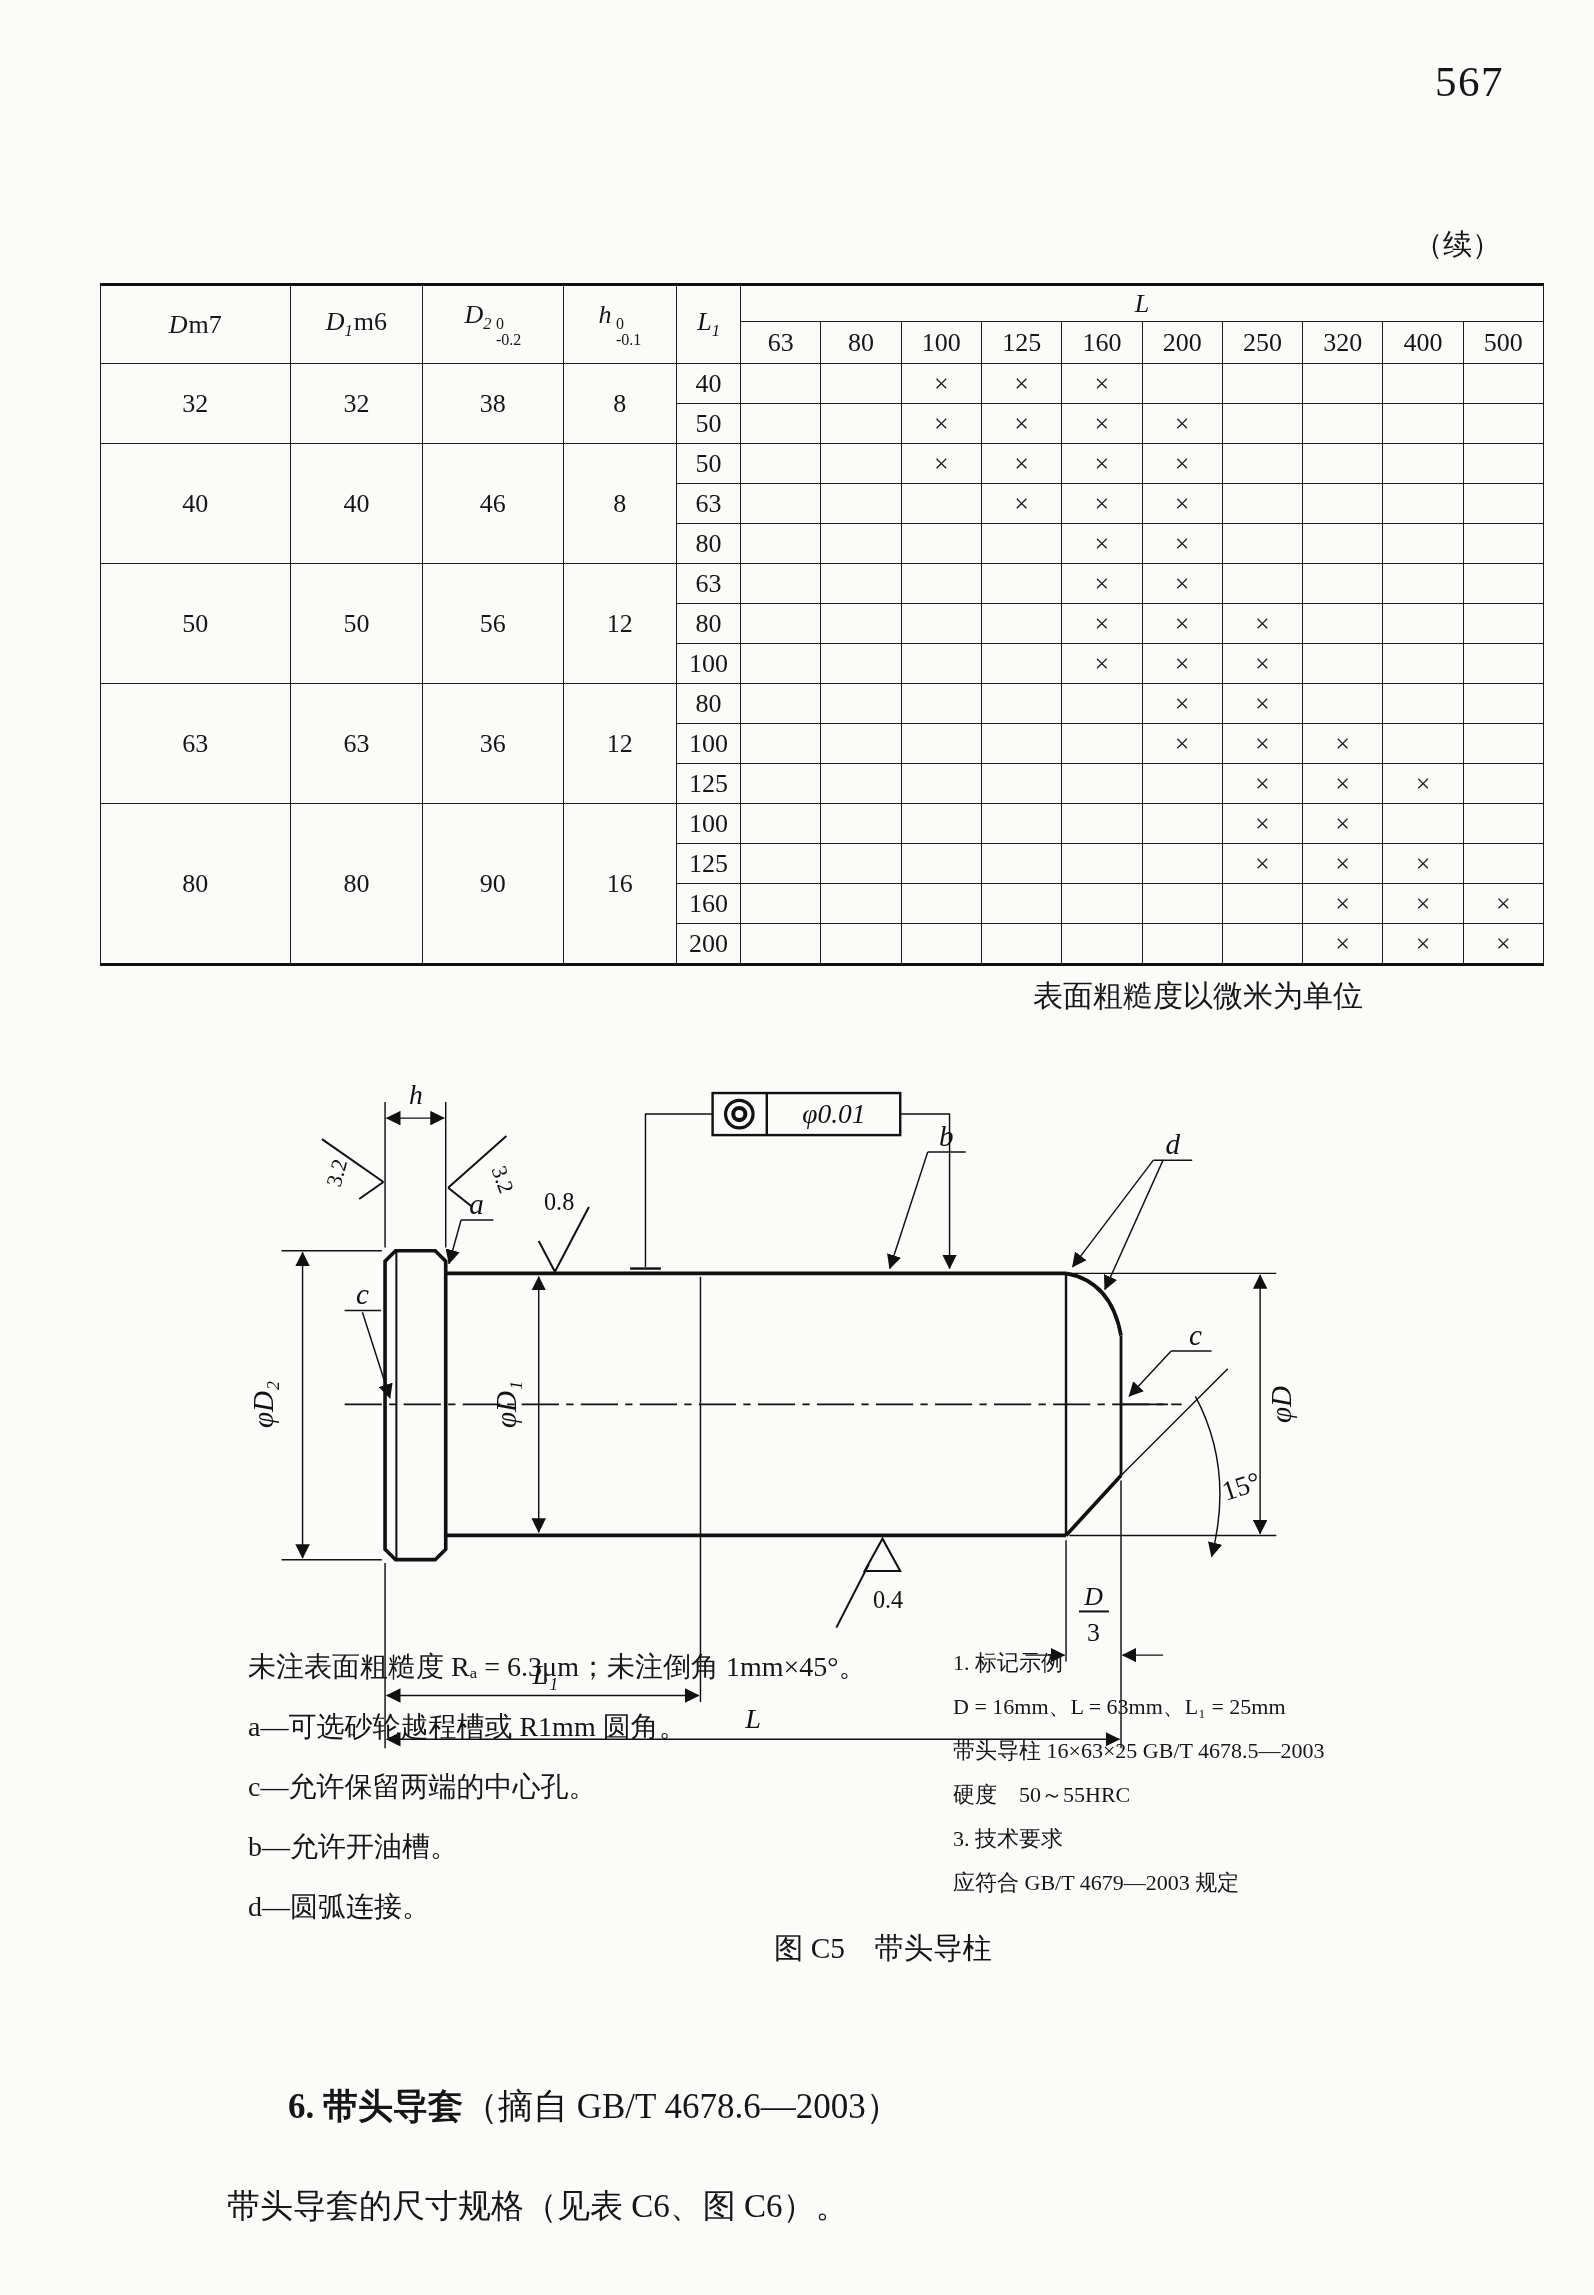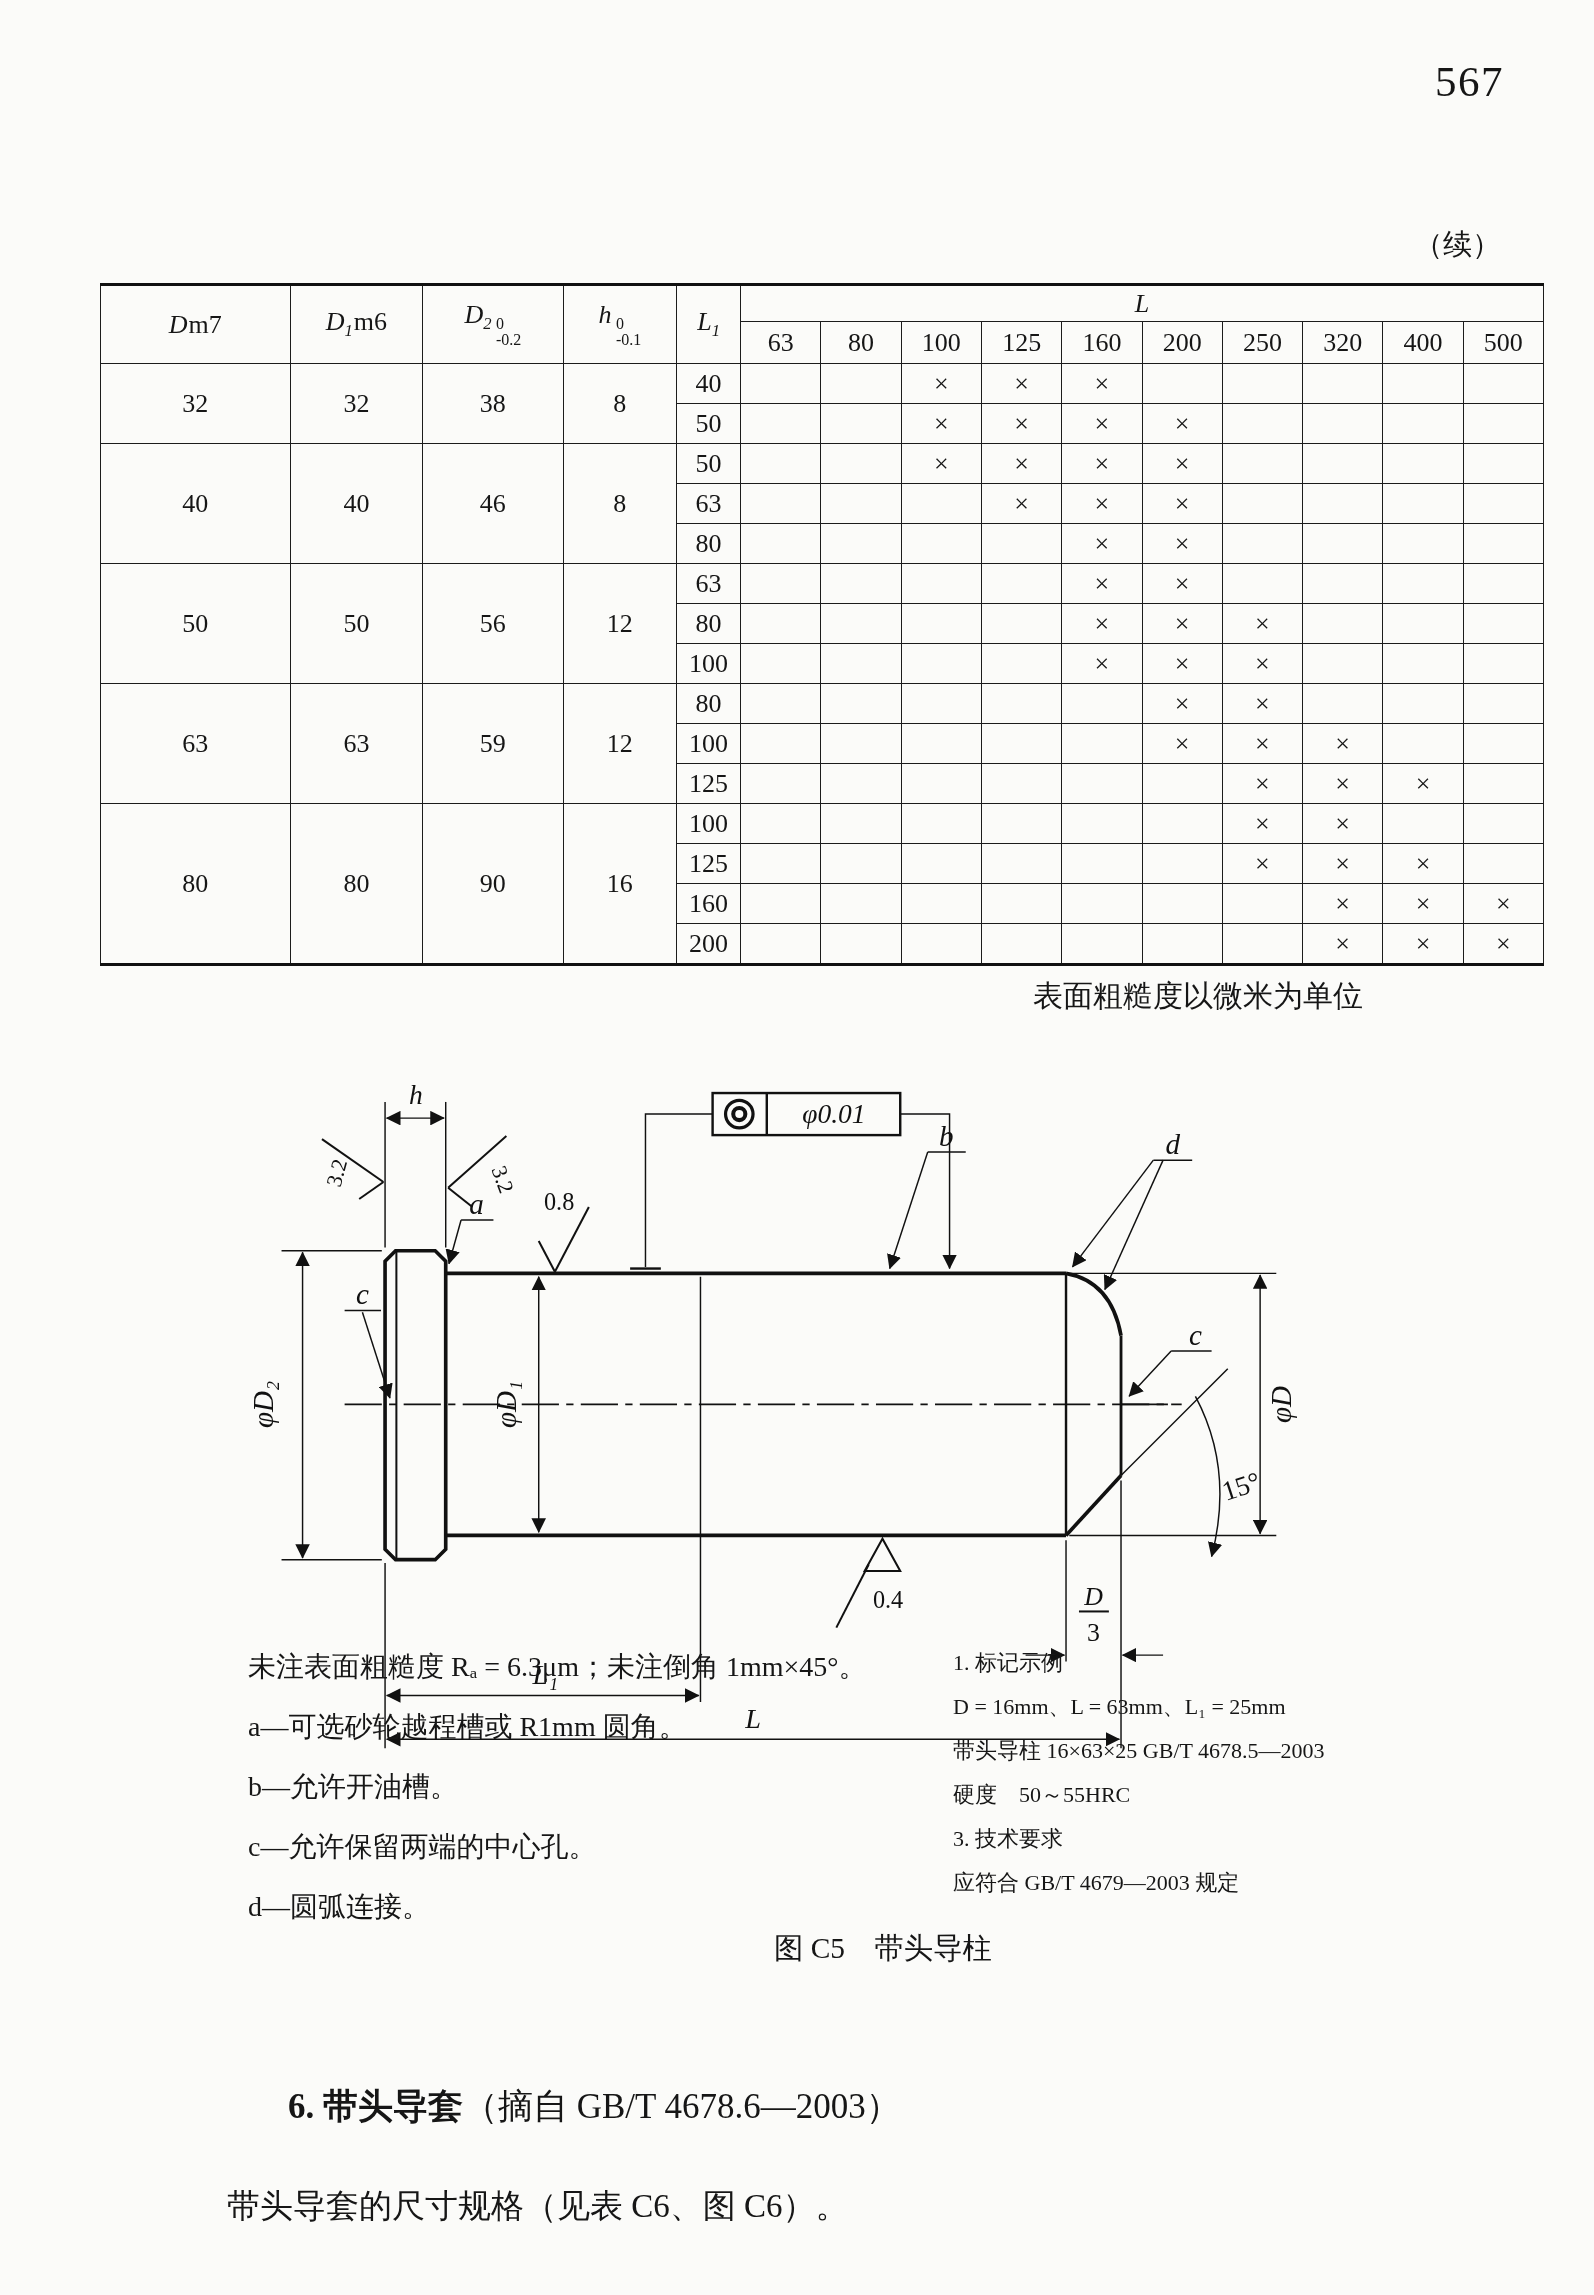--- a/index.html
+++ b/index.html
@@ -204,21 +204,21 @@
           <td>×</td>
           <td>×</td>
           <td>×</td>
           <td></td>
           <td></td>
           <td></td>
         </tr>
         <tr>
           <td rowspan="3">63</td>
           <td rowspan="3">63</td>
-          <td rowspan="3">59</td>
+          <td rowspan="3">36</td>
           <td rowspan="3">12</td>
           <td>80</td>
           <td></td>
           <td></td>
           <td></td>
           <td></td>
           <td></td>
           <td>×</td>
           <td>×</td>
           <td></td>
@@ -457,22 +457,22 @@
 
   <g stroke="#111" stroke-width="1.8" fill="none">
     <line x1="352" y1="894" x2="1258" y2="894" marker-start="url(#arr)" marker-end="url(#arr)"></line>
   </g>
   <text x="805" y="880" font-size="35" font-style="italic" text-anchor="middle">L</text>
 </svg>
 
 <div class="abs" id="notes-left">
   <div>未注表面粗糙度 Rₐ = 6.3μm；未注倒角 1mm×45°。</div>
   <div>a—可选砂轮越程槽或 R1mm 圆角。</div>
+  <div>c—允许保留两端的中心孔。</div>
   <div>b—允许开油槽。</div>
-  <div>c—允许保留两端的中心孔。</div>
   <div>d—圆弧连接。</div>
 </div>
 
 <div class="abs" id="notes-right">
   <div>1. 标记示例</div>
   <div>D = 16mm、L = 63mm、L₁ = 25mm</div>
   <div>带头导柱 16×63×25 GB/T 4678.5—2003</div>
   <div>硬度　50～55HRC</div>
   <div>3. 技术要求</div>
   <div>应符合 GB/T 4679—2003 规定</div>

